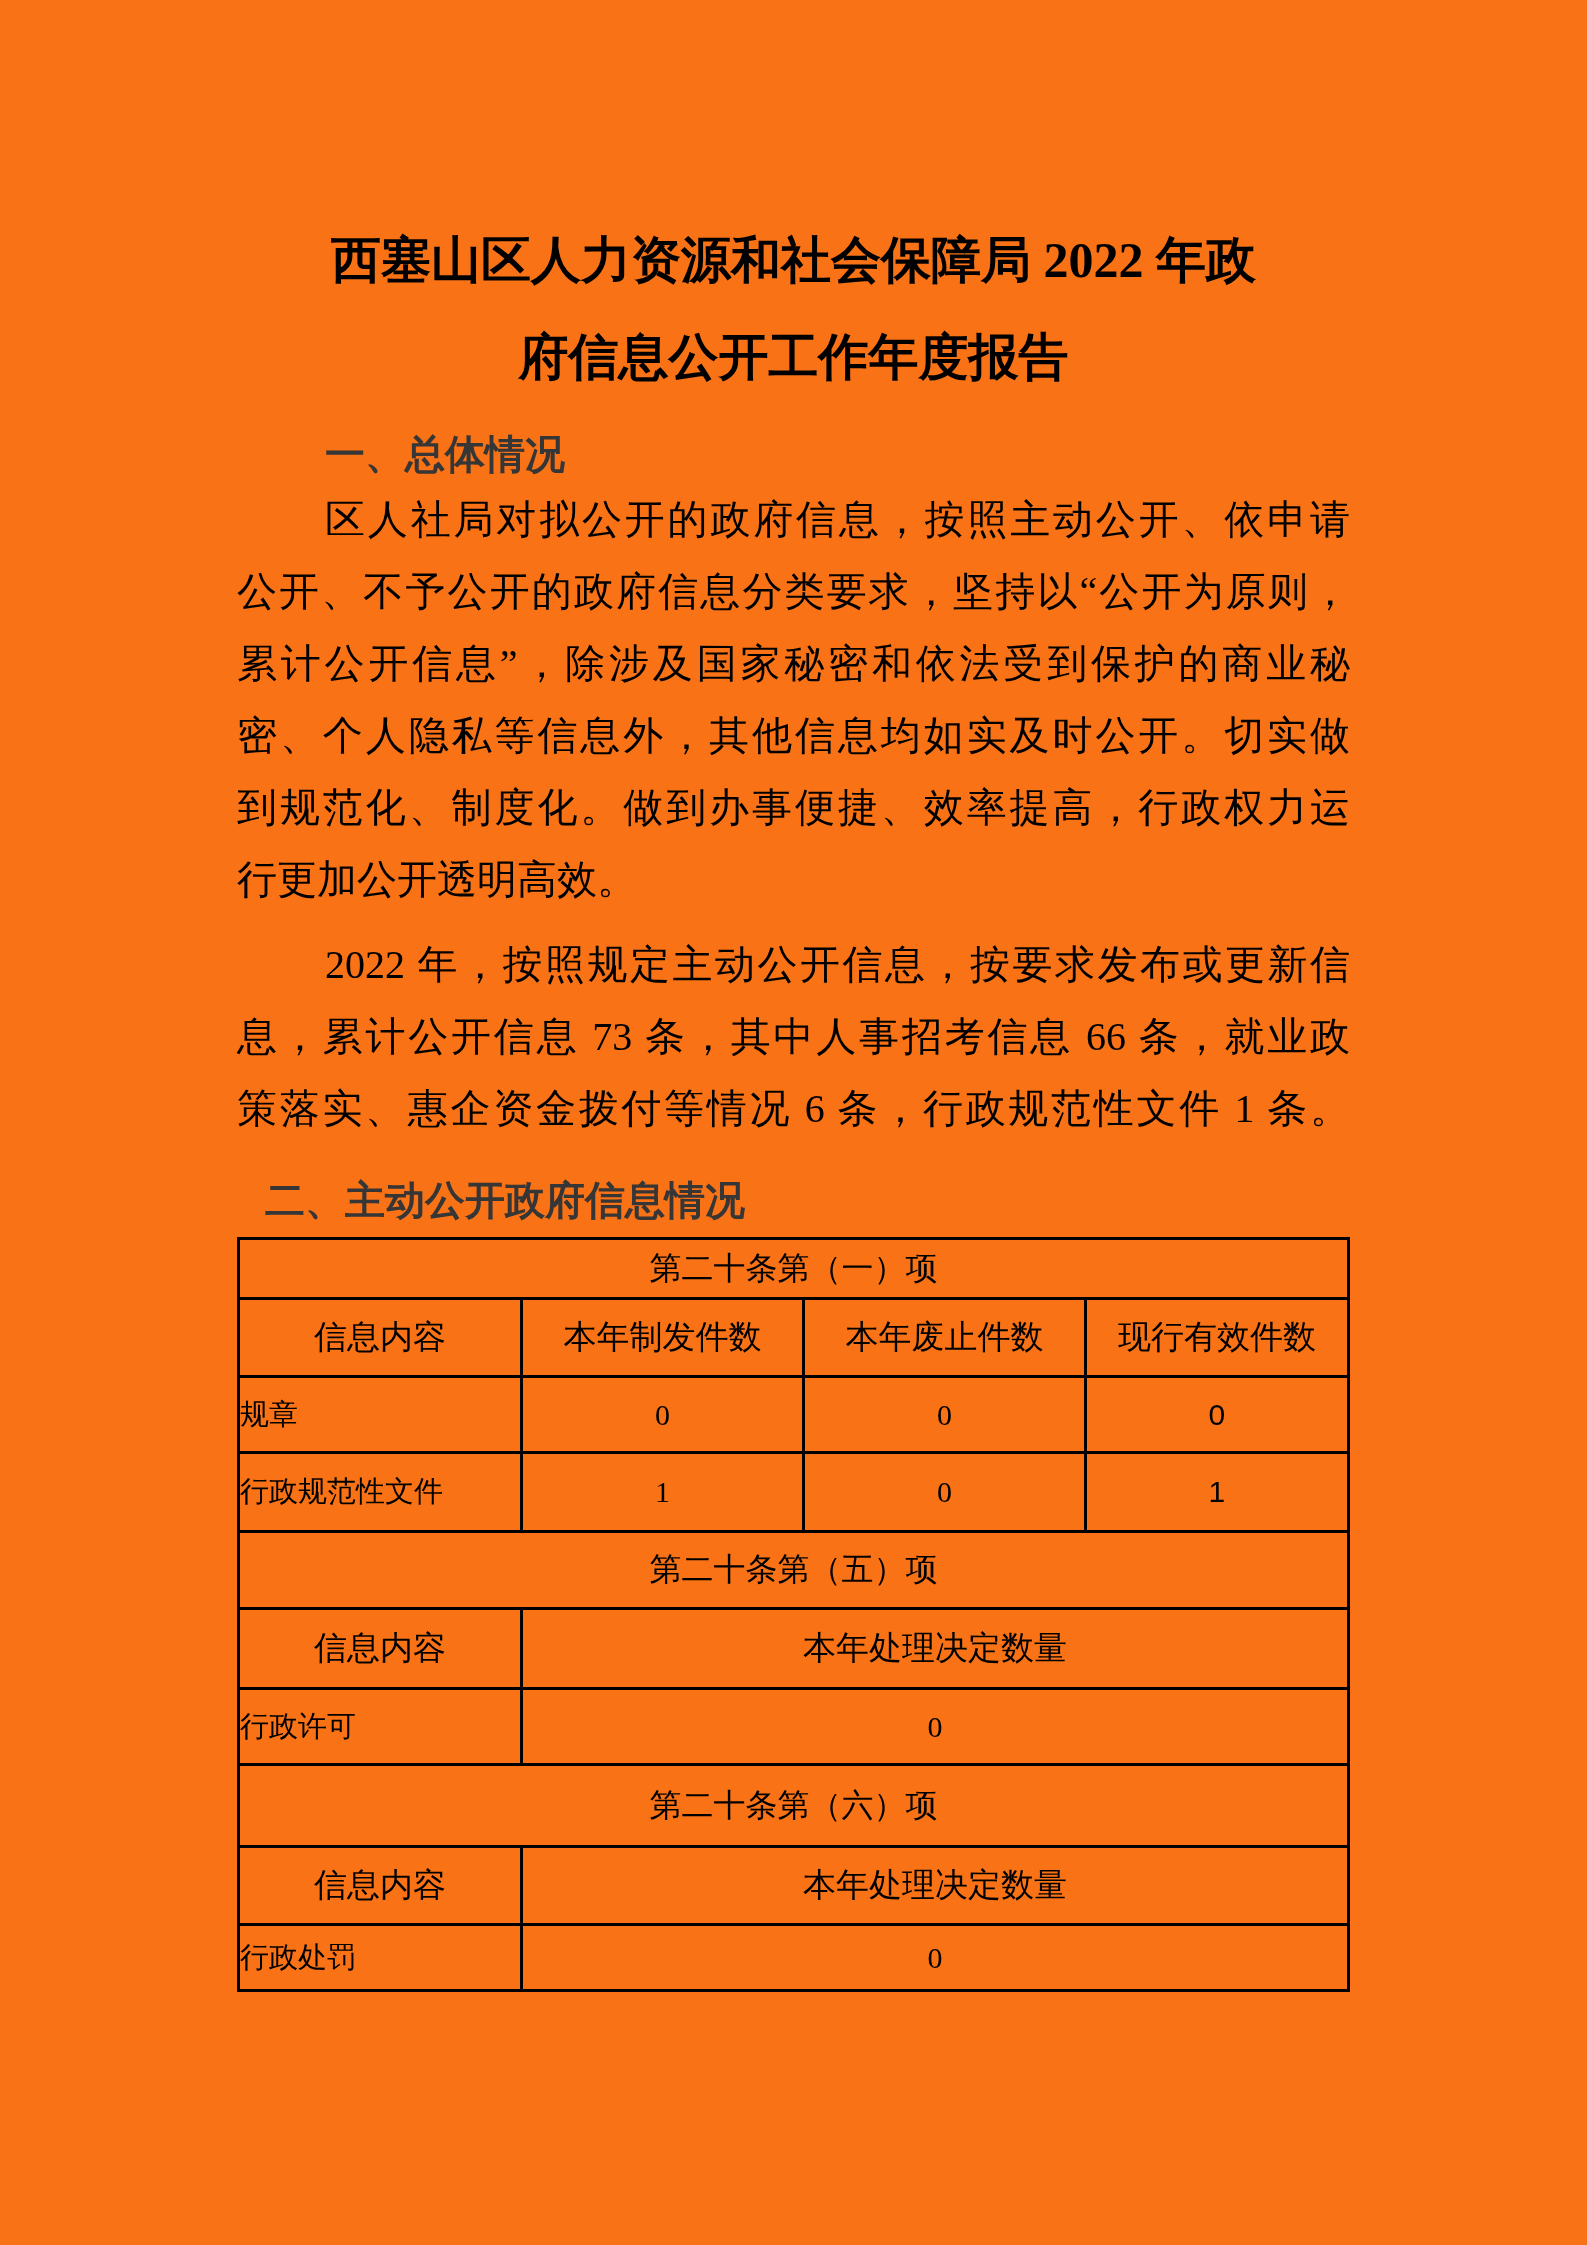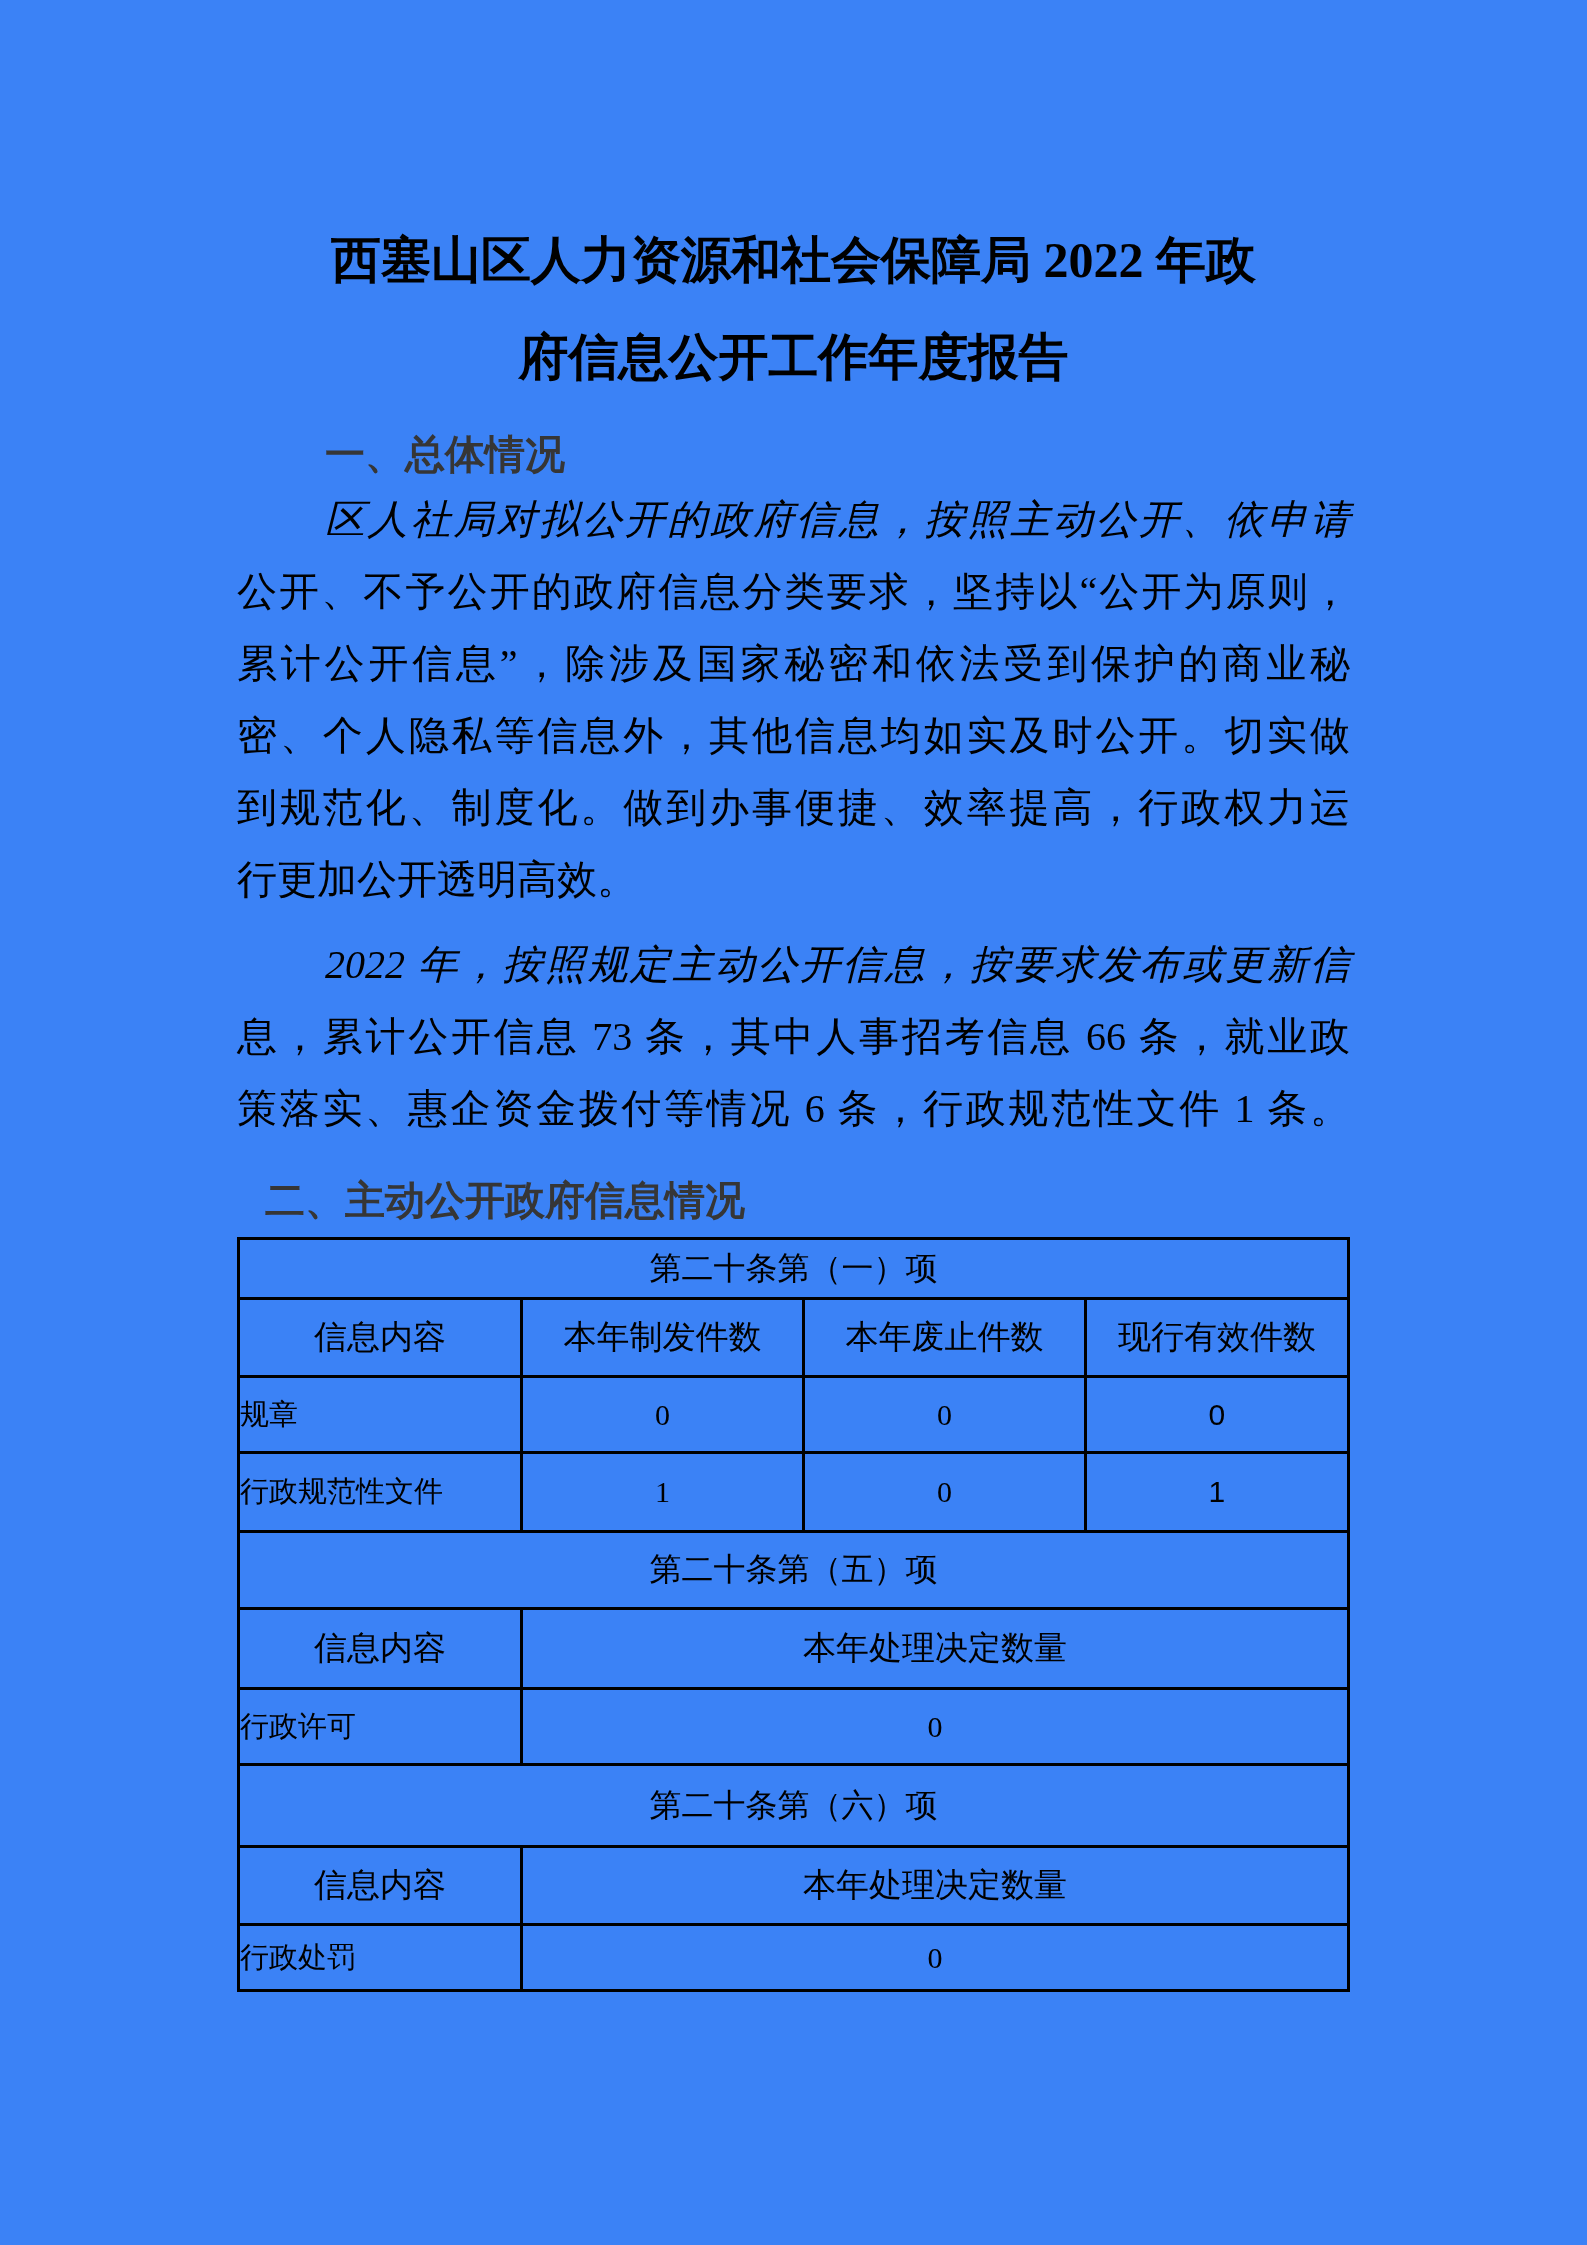--- a/index.html
+++ b/index.html
@@ -5,21 +5,21 @@
   html, body {
     margin: 0;
     padding: 0;
     background: #ffffff;
   }
   .page {
     position: relative;
     width: 1587px;
     height: 2245px;
     box-sizing: border-box;
-    background: #3b82f6;
+    background: #f97316;
     color: #000000;
     font-family: "Liberation Serif", "DejaVu Serif", serif;
     padding: 212px 237px 0 237px;
     overflow: hidden;
   }
   .doc-title {
     margin: 0;
     font-size: 50px;
     font-weight: bold;
     line-height: 97px;
@@ -39,21 +39,21 @@
     font-size: 40px;
     line-height: 72px;
     color: #000000;
   }
   .para2 { margin-top: 13px; }
   .pline {
     text-align: justify;
     text-align-last: justify;
     text-justify: inter-character;
   }
-  .pline.first { padding-left: 88px; font-style: italic; }
+  .pline.first { padding-left: 88px; }
   .pline.last  { text-align-last: left; }
 
   table.gov-table {
     width: 1113px;
     margin-top: 7px;
     border-collapse: collapse;
     table-layout: fixed;
   }
   table.gov-table td {
     border: 3px solid #000000;

